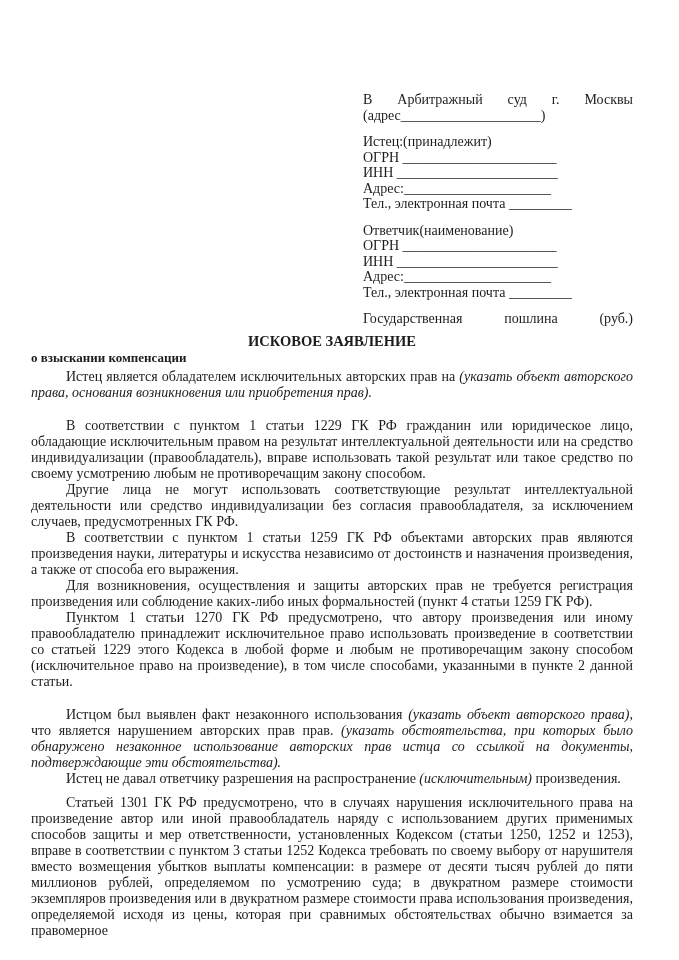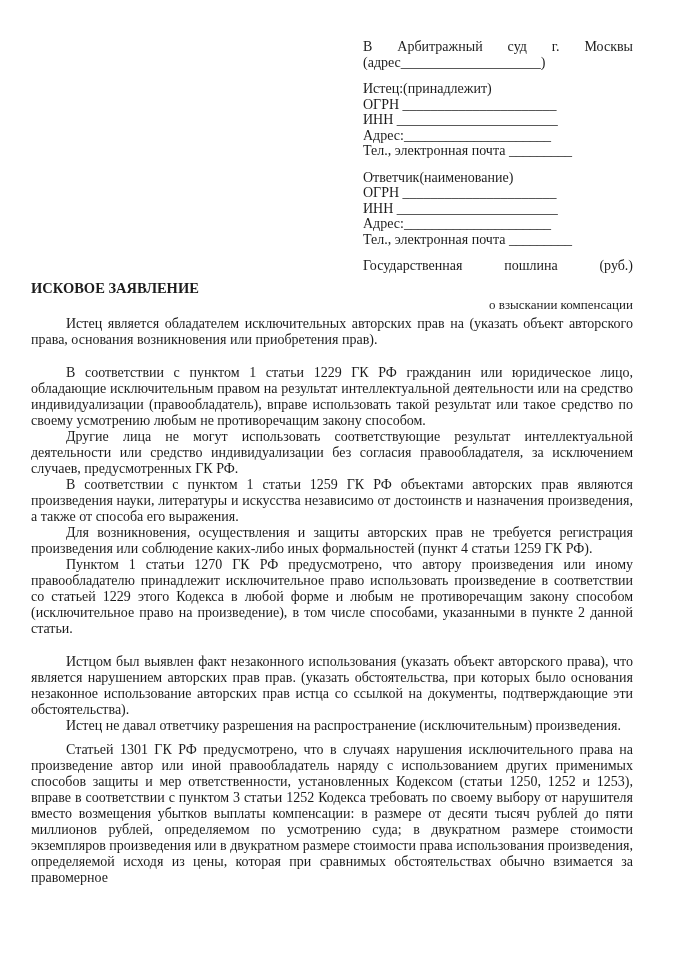--- a/index.html
+++ b/index.html
@@ -1,40 +1,40 @@
 <!DOCTYPE html>
 <html lang="ru"><head>
 <meta charset="utf-8">
 <style>
   html, body { margin:0; padding:0; background:#ffffff; }
   .page {
     position: relative;
     width: 679px; height: 960px;
     box-sizing: border-box;
-    padding: 39px 46px 10px 31px;
+    padding: 92px 46px 10px 31px;
     background: #ffffff;
     font-family: "Liberation Serif", "DejaVu Serif", serif;
     font-size: 14px;
     line-height: 16px;
     color: #1c1c1c;
     overflow: hidden;
   }
   
   .header-block { width: 270px; margin-left: 332px; line-height: 15.5px; }
   .hgroup { margin-bottom: 11px; }
   .jline { text-align: justify; text-align-last: justify; }
   .hline { white-space: nowrap; overflow: hidden; }
   .sig-line { margin-top: 8px; letter-spacing: 0; }
   
-  .doc-title { text-align: left; font-weight: bold; margin: 6px 0 0 0; font-size: 14.5px; }
-  .doc-subtitle { text-align: right; font-weight: normal; margin: 0; font-size: 13px; line-height: 17px; }
+  .doc-title { text-align: center; font-weight: bold; margin: 6px 0 0 0; font-size: 14.5px; }
+  .doc-subtitle { text-align: left; font-weight: bold; margin: 0; font-size: 13px; line-height: 17px; }
   
   .body-block { margin-top: 3px; }
   .para { margin: 0; text-align: justify; text-indent: 35px; }
-  .para .it { }
+  .para .it { font-style: italic; }
   .gap-sm { margin-top: 17px; }
   .gap-md { margin-top: 8px; }
 </style>
 </head>
 <body>
 
 <div class="page">
 
   <div class="header-block">
     <div class="hgroup">
@@ -73,20 +73,20 @@
     <p class="para gap-sm"><span>В соответствии с пунктом 1 статьи 1229 ГК РФ гражданин или юридическое лицо, обладающие исключительным правом на результат интеллектуальной деятельности или на средство индивидуализации (правообладатель), вправе использовать такой результат или такое средство по своему усмотрению любым не противоречащим закону способом.</span></p>
 
     <p class="para"><span>Другие лица не могут использовать соответствующие результат интеллектуальной деятельности или средство индивидуализации без согласия правообладателя, за исключением случаев, предусмотренных ГК РФ.</span></p>
 
     <p class="para"><span>В соответствии с пунктом 1 статьи 1259 ГК РФ объектами авторских прав являются произведения науки, литературы и искусства независимо от достоинств и назначения произведения, а также от способа его выражения.</span></p>
 
     <p class="para"><span>Для возникновения, осуществления и защиты авторских прав не требуется регистрация произведения или соблюдение каких-либо иных формальностей (пункт 4 статьи 1259 ГК РФ).</span></p>
 
     <p class="para"><span>Пунктом 1 статьи 1270 ГК РФ предусмотрено, что автору произведения или иному правообладателю принадлежит исключительное право использовать произведение в соответствии со статьей 1229 этого Кодекса в любой форме и любым не противоречащим закону способом (исключительное право на произведение), в том числе способами, указанными в пункте 2 данной статьи.</span></p>
 
-    <p class="para gap-sm"><span>Истцом был выявлен факт незаконного использования </span><span class="it">(указать объект авторского права),</span><span> что является нарушением авторских прав прав. </span><span class="it">(указать обстоятельства, при которых было основания незаконное использование авторских прав истца со ссылкой на документы, подтверждающие эти обстоятельства).</span></p>
+    <p class="para gap-sm"><span>Истцом был выявлен факт незаконного использования </span><span class="it">(указать объект авторского права),</span><span> что является нарушением авторских прав прав. </span><span class="it">(указать обстоятельства, при которых было обнаружено незаконное использование авторских прав истца со ссылкой на документы, подтверждающие эти обстоятельства).</span></p>
 
     <p class="para"><span>Истец не давал ответчику разрешения на распространение </span><span class="it">(исключительным)</span><span> произведения.</span></p>
 
     <p class="para gap-md"><span>Статьей 1301 ГК РФ предусмотрено, что в случаях нарушения исключительного права на произведение автор или иной правообладатель наряду с использованием других применимых способов защиты и мер ответственности, установленных Кодексом (статьи 1250, 1252 и 1253), вправе в соответствии с пунктом 3 статьи 1252 Кодекса требовать по своему выбору от нарушителя вместо возмещения убытков выплаты компенсации: в размере от десяти тысяч рублей до пяти миллионов рублей, определяемом по усмотрению суда; в двукратном размере стоимости экземпляров произведения или в двукратном размере стоимости права использования произведения, определяемой исходя из цены, которая при сравнимых обстоятельствах обычно взимается за правомерное</span></p>
 
   </div>
 </div>
 
 </body></html>

